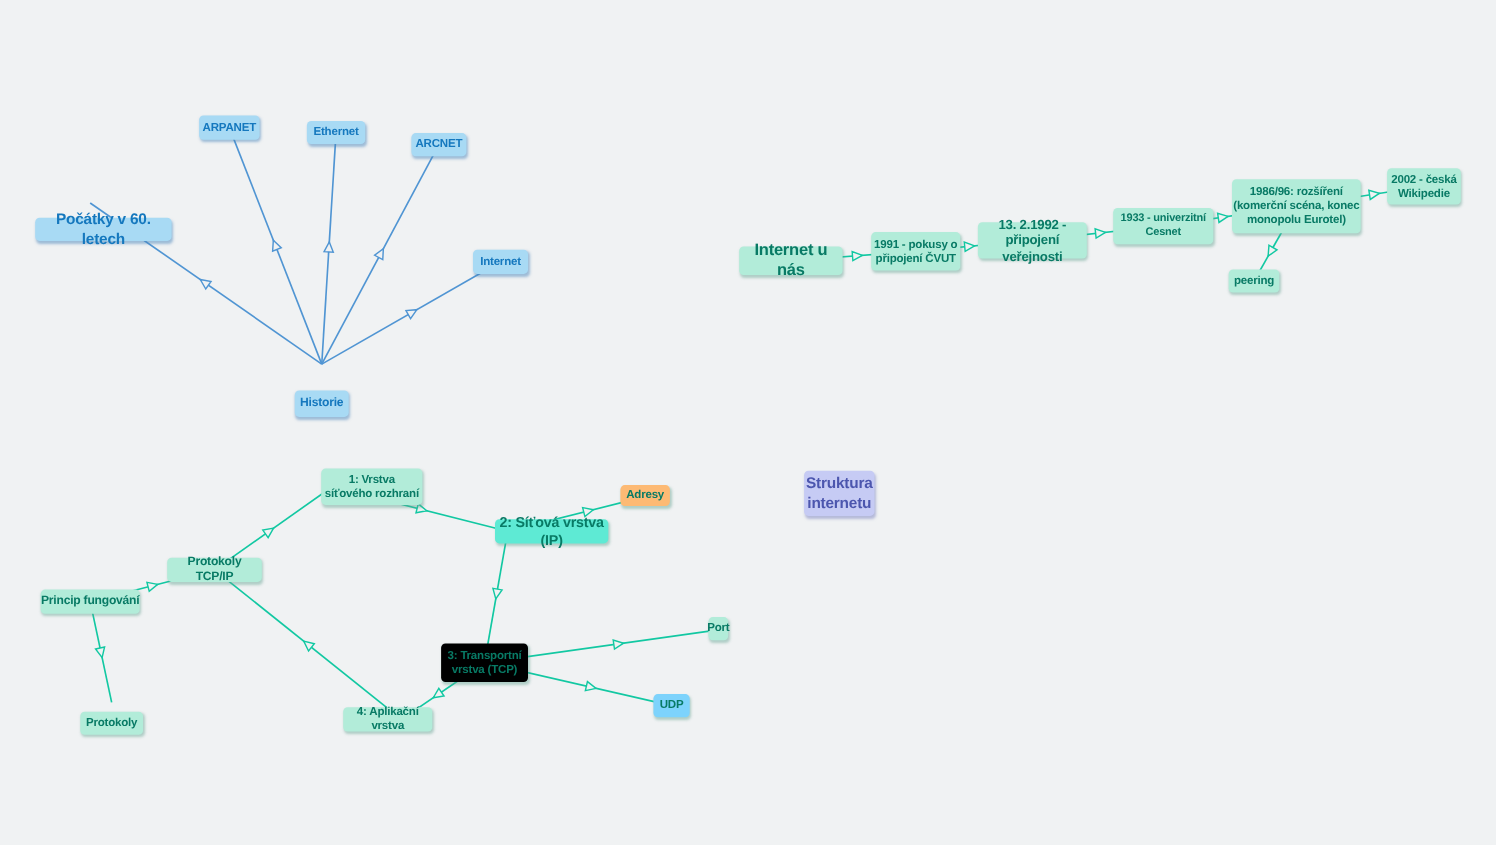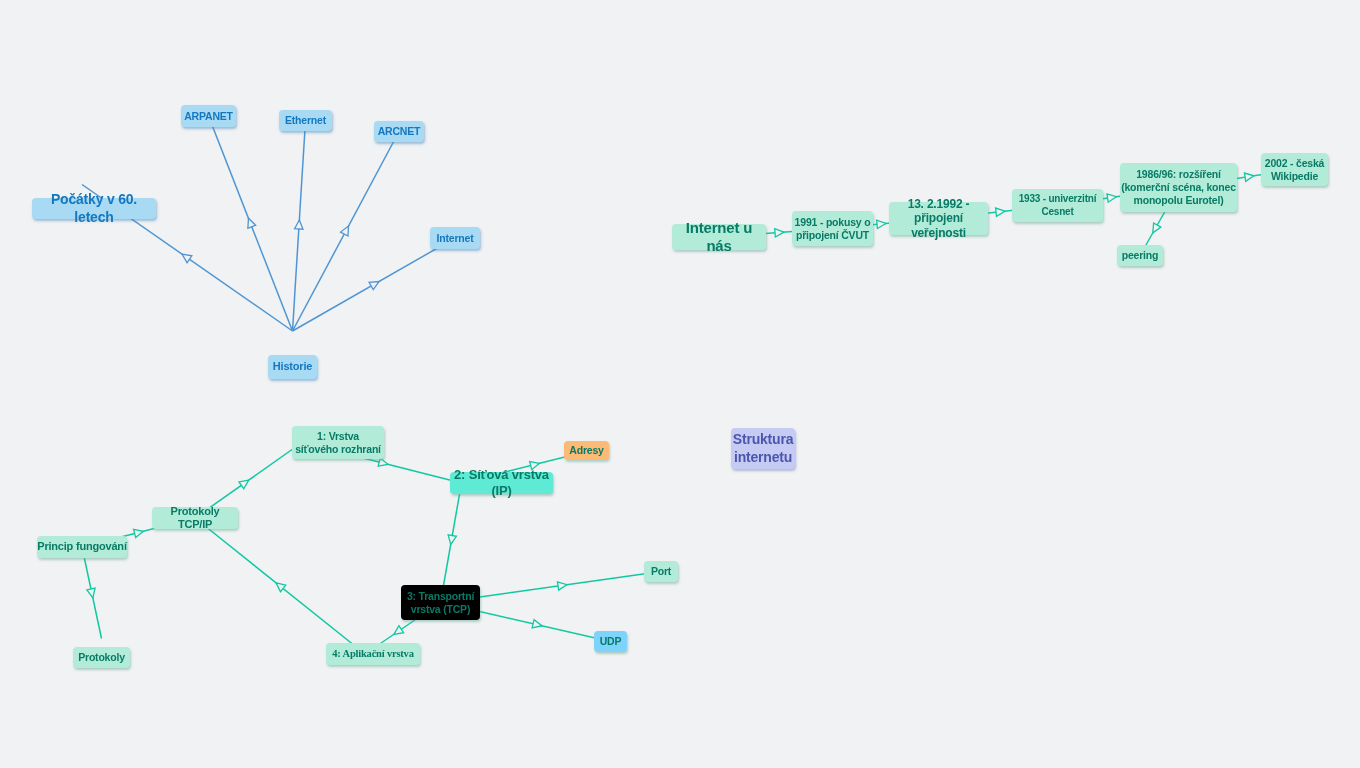--- a/index.html
+++ b/index.html
@@ -103,18 +103,18 @@
     <div class="node" style="left: 1117px; top: 245px; width: 46px; height: 21px; background: rgb(178, 236, 217); color: rgb(8, 122, 101); font-size: 10.5px; box-shadow: rgba(96, 160, 141, 0.45) 1px 2px 2.5px;">peering</div>
     <div class="node" style="left: 256px; top: 426px; width: 92px; height: 33px; background: rgb(178, 236, 217); color: rgb(8, 122, 101); font-size: 10.5px; box-shadow: rgba(96, 160, 141, 0.45) 1px 2px 2.5px; margin-left: 36px;">1: Vrstva
 síťového rozhraní</div>
     <div class="node" style="left: 410px; top: 472px; width: 103px; height: 22px; background: #5eead4; color: rgb(8, 122, 101); font-size: 13px; box-shadow: rgba(96, 160, 141, 0.45) 1px 2px 2.5px; margin-left: 40px;">2: Síťová vrstva (IP)</div>
     <div class="node" style="left: 564px; top: 441px; width: 45px; height: 19px; background: #fdba74; color: rgb(8, 122, 101); font-size: 10.5px; box-shadow: rgba(96, 160, 141, 0.45) 1px 2px 2.5px;">Adresy</div>
     <div class="node" style="left: 152px; top: 507px; width: 86px; height: 22px; background: rgb(178, 236, 217); color: rgb(8, 122, 101); font-size: 11px; box-shadow: rgba(96, 160, 141, 0.45) 1px 2px 2.5px;">Protokoly TCP/IP</div>
     <div class="node" style="left: 37px; top: 536px; width: 90px; height: 22px; background: rgb(178, 236, 217); color: rgb(8, 122, 101); font-size: 11px; box-shadow: rgba(96, 160, 141, 0.45) 1px 2px 2.5px;">Princip fungování</div>
     <div class="node" style="left: 73px; top: 647px; width: 57px; height: 21px; background: rgb(178, 236, 217); color: rgb(8, 122, 101); font-size: 10.5px; box-shadow: rgba(96, 160, 141, 0.45) 1px 2px 2.5px;">Protokoly</div>
     <div class="node" style="left: 401px; top: 585px; width: 79px; height: 35px; background: #000000; color: rgb(8, 122, 101); font-size: 10.5px; box-shadow: rgba(96, 160, 141, 0.45) 1px 2px 2.5px;">3: Transportní
 vrstva (TCP)</div>
-    <div class="node" style="left: 644px; top: 561px; width: 34px; height: 21px; background: rgb(178, 236, 217); color: rgb(8, 122, 101); font-size: 10.5px; box-shadow: rgba(96, 160, 141, 0.45) 1px 2px 2.5px;">Port</div>
+    <div class="node" style="left: 644px; top: 561px; width: 18px; height: 21px; background: rgb(178, 236, 217); color: rgb(8, 122, 101); font-size: 10.5px; box-shadow: rgba(96, 160, 141, 0.45) 1px 2px 2.5px;">Port</div>
     <div class="node" style="left: 594px; top: 631px; width: 33px; height: 21px; background: #7dd3fc; color: rgb(8, 122, 101); font-size: 10.5px; box-shadow: rgba(96, 160, 141, 0.45) 1px 2px 2.5px;">UDP</div>
-    <div class="node" style="left: 326px; top: 643px; width: 94px; height: 22px; background: rgb(178, 236, 217); color: rgb(8, 122, 101); font-size: 10.5px; box-shadow: rgba(96, 160, 141, 0.45) 1px 2px 2.5px; font-family: Liberation Serif, serif;">4: Aplikační vrstva</div>
+    <div class="node" style="left: 312px; top: 643px; width: 81px; height: 22px; background: rgb(178, 236, 217); color: rgb(8, 122, 101); font-size: 10.5px; box-shadow: rgba(96, 160, 141, 0.45) 1px 2px 2.5px;">4: Aplikační vrstva</div>
     <div class="node" style="left: 731px; top: 428px; width: 64px; height: 41px; background: rgb(198, 203, 244); color: rgb(76, 86, 174); font-size: 14px; box-shadow: rgba(122, 130, 192, 0.5) 1px 2px 2.5px;">Struktura
 internetu</div>
   </div>
 
 </body></html>

